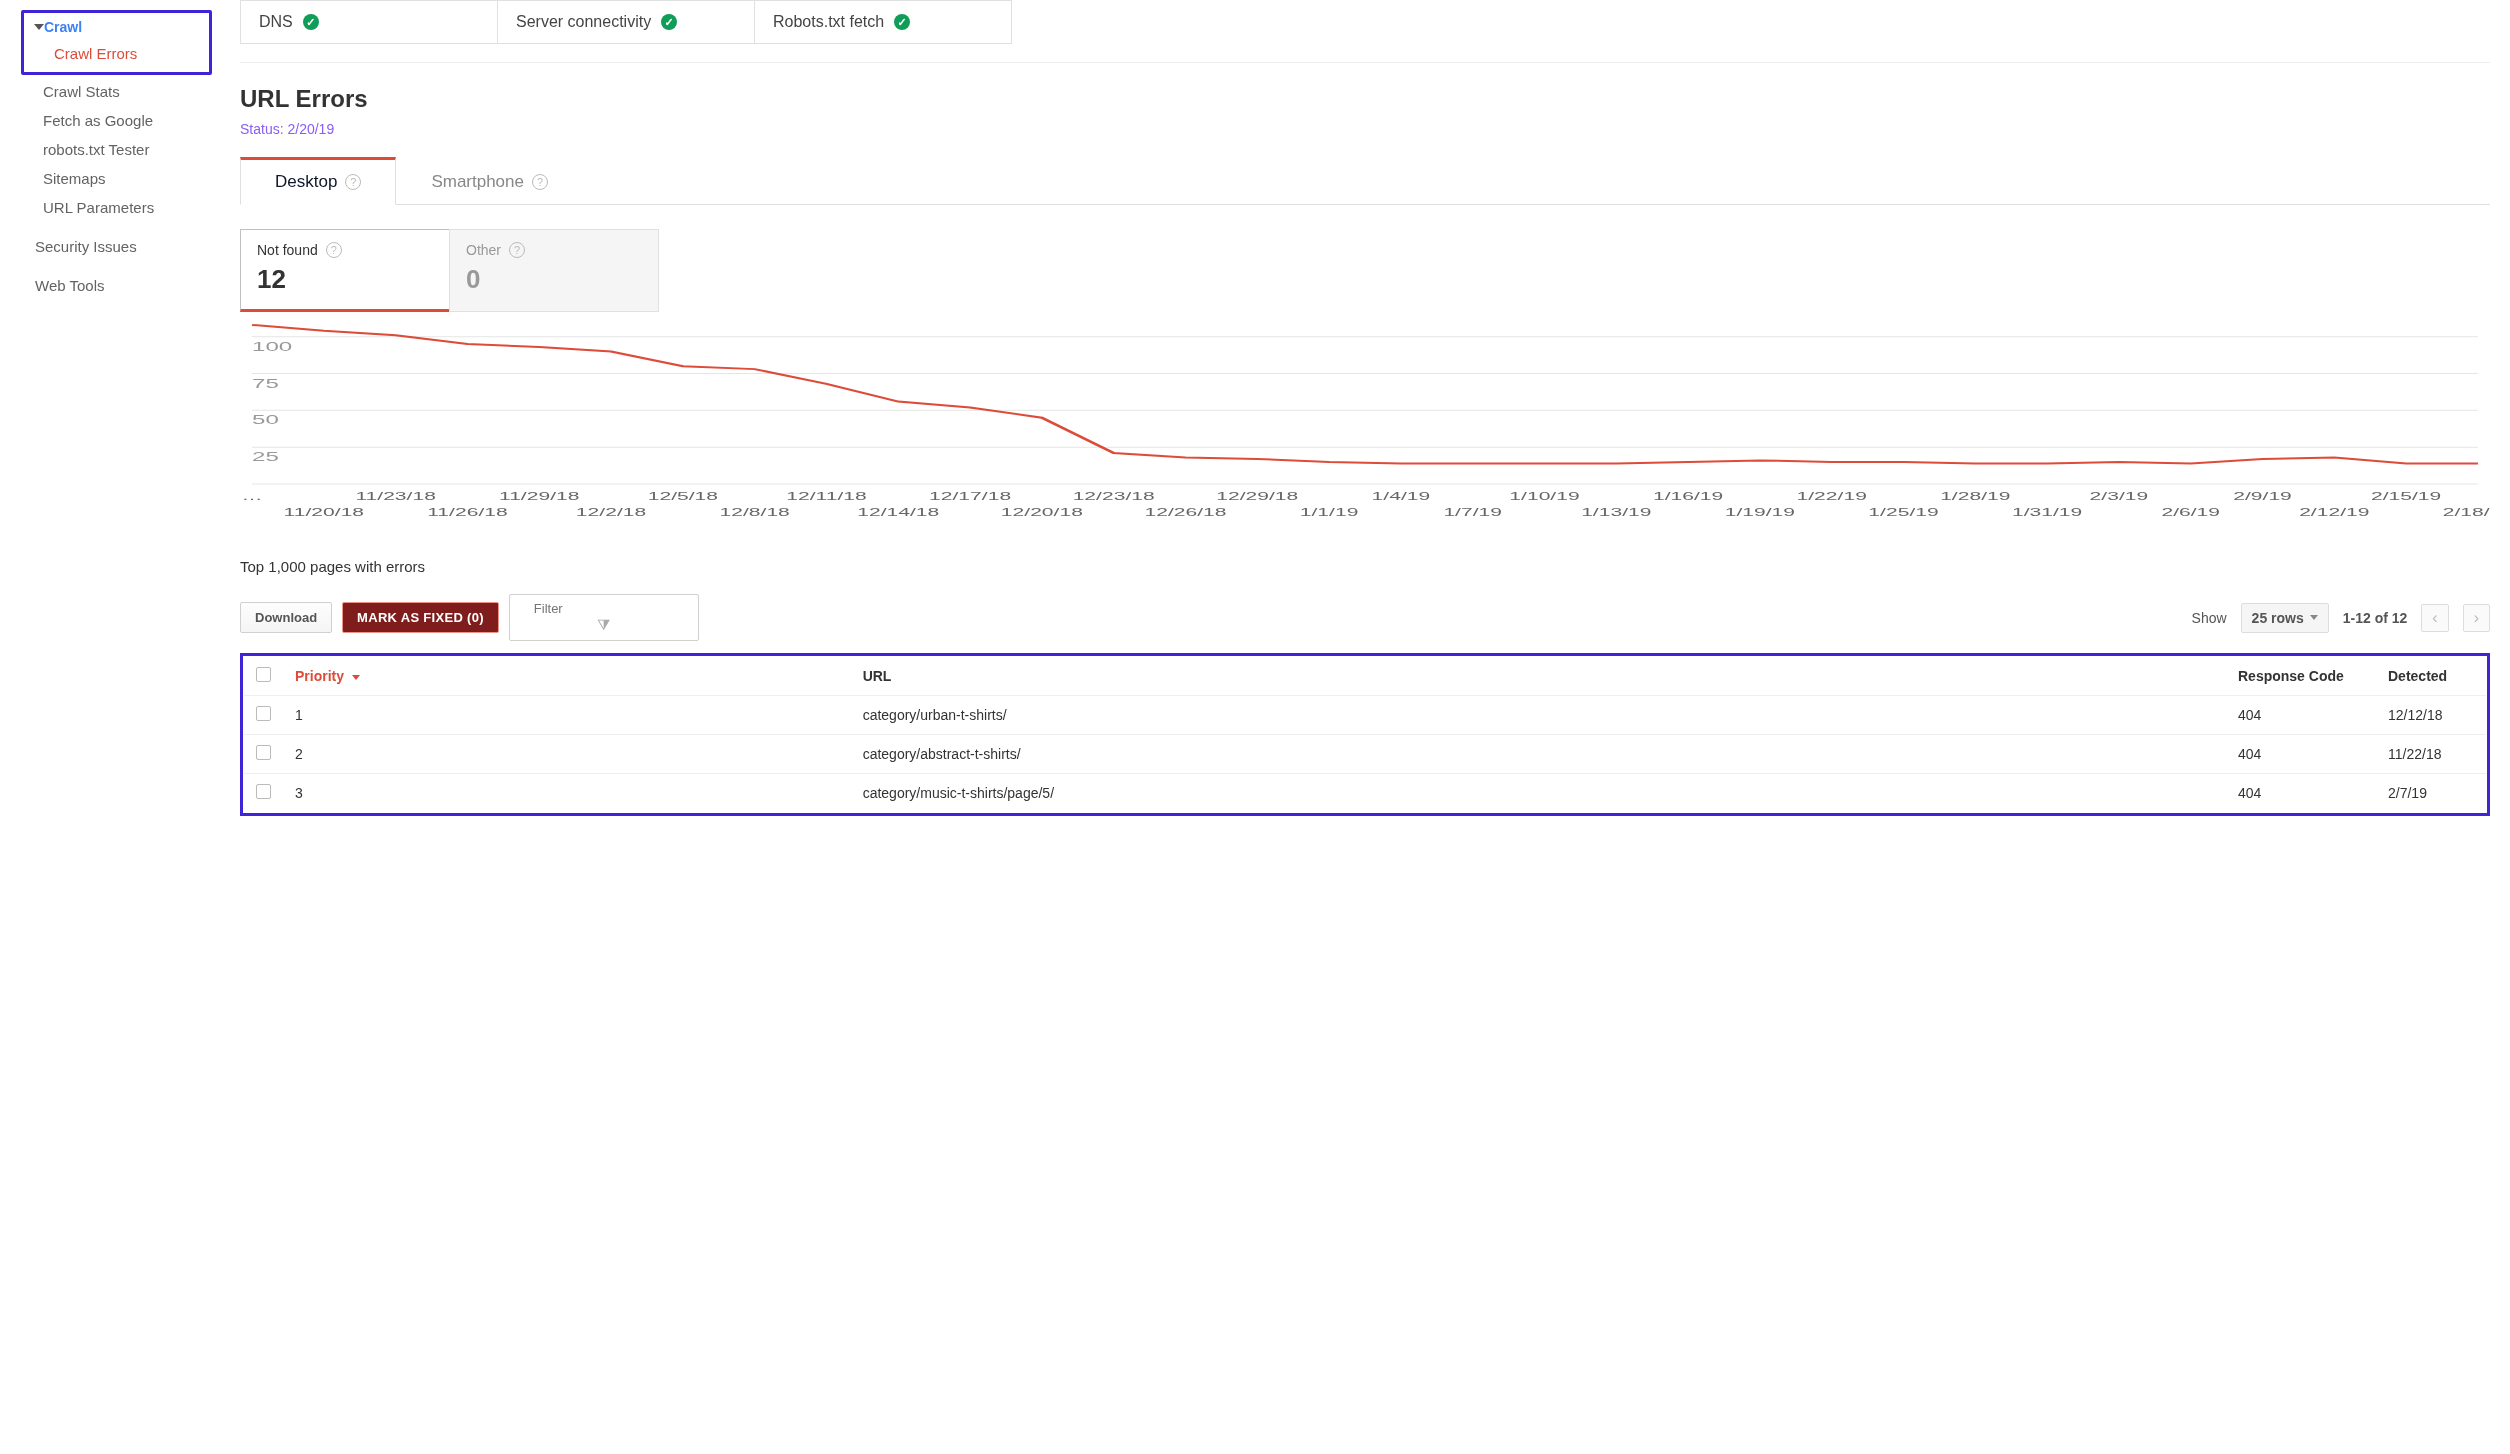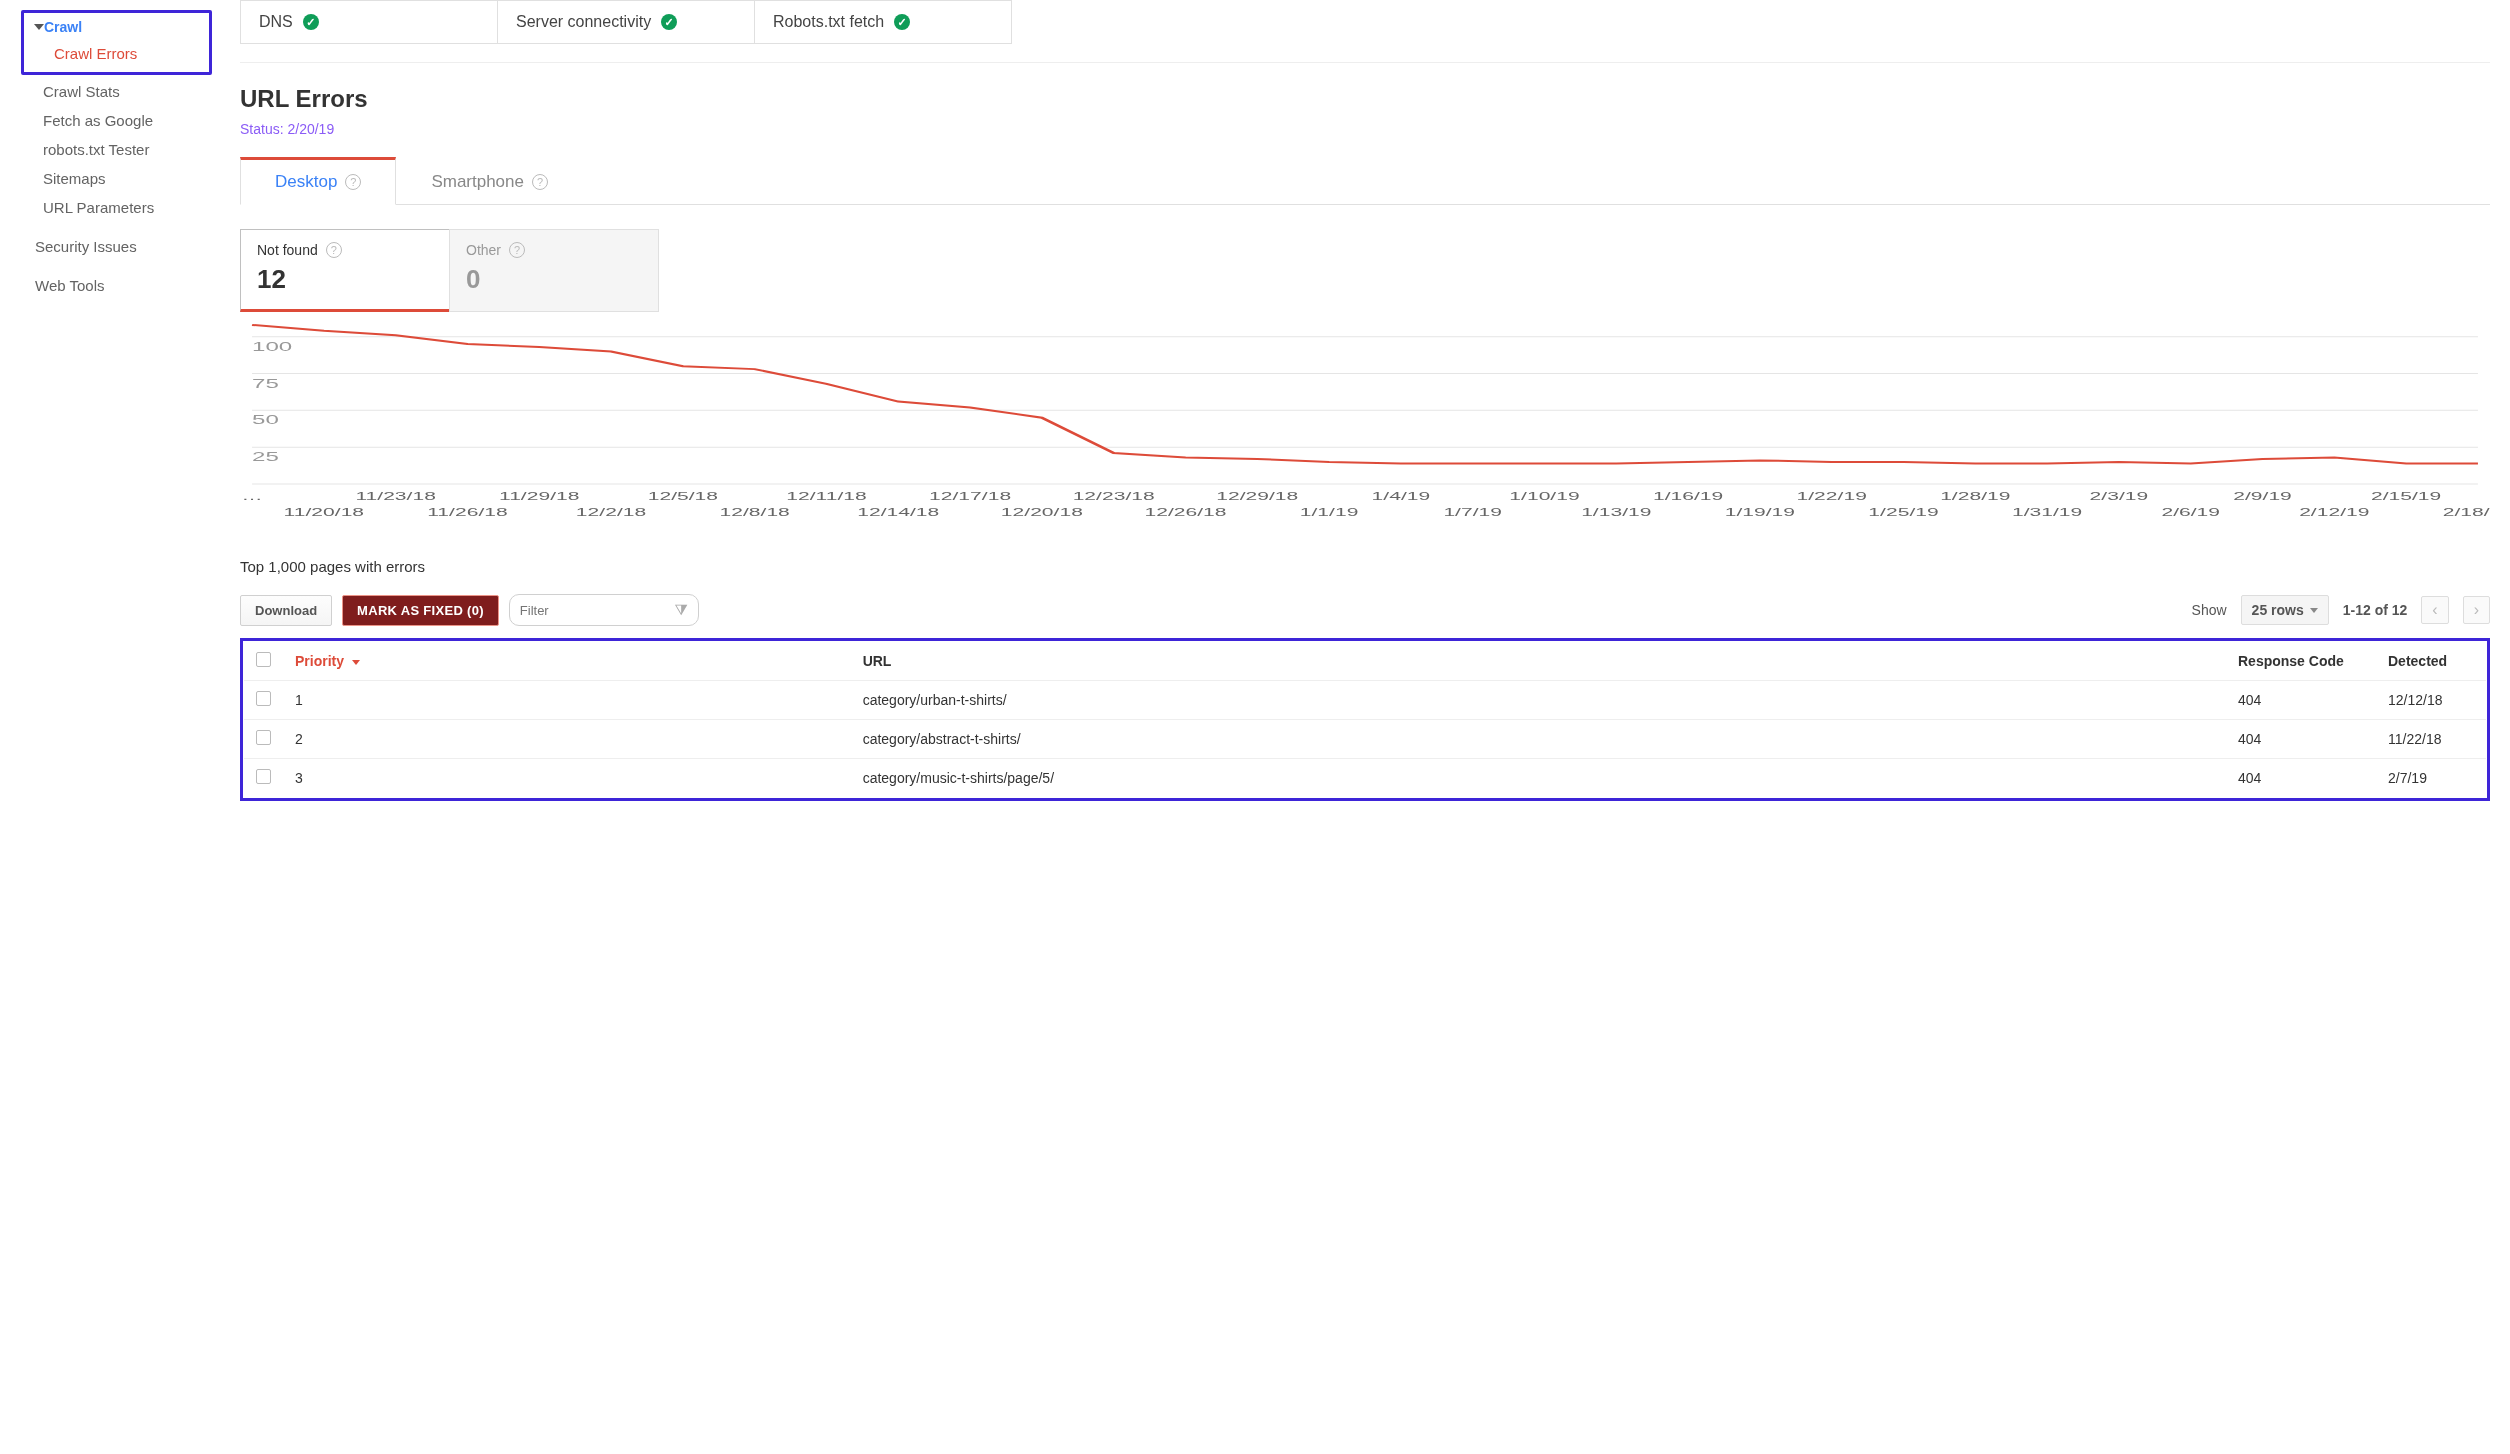--- a/index.html
+++ b/index.html
@@ -94,21 +94,21 @@
     font-size: 17px;
     cursor: pointer;
     display: flex;
     align-items: center;
     gap: 8px;
     border: 1px solid transparent;
     border-bottom: none;
     margin-bottom: -1px;
   }
   .device-tab.active {
-    color: #3b82f6;
+    color: #0f172a;
     border: 1px solid #e0e0e0;
     border-top: 3px solid #dd4b39;
     border-bottom: 1px solid #fff;
     background: #fff;
   }
   .help-icon {
     width: 16px; height: 16px;
     border-radius: 50%;
     border: 1.5px solid #bbb;
     display: inline-flex; align-items: center; justify-content: center;
@@ -161,27 +161,28 @@
   }
   .btn-red {
     background: #7f1d1d;
     border: 1px solid #ec9488;
     color: #fff;
     font-weight: bold;
     letter-spacing: 0.3px;
   }
   .filter-box {
     border: 1px solid #d0d0d0;
-    border-radius: 10px;
+    border-radius: 2px;
     padding: 6px 10px;
     width: 190px;
     display: flex;
     align-items: center;
     justify-content: space-between;
     color: #999;
+    flex-direction: column;
   }
   .filter-box input { border: none; outline: none; width: 140px; font-size: 13px; }
   .funnel-icon { color: #aaa; font-size: 15px; }
   .toolbar-right { margin-left: auto; display: flex; align-items: center; gap: 14px; font-size: 14px; color: #555; }
   .rows-select {
     background: #f5f5f5;
     border: 1px solid #ddd;
     padding: 6px 10px;
     border-radius: 2px;
     display: flex; align-items: center; gap: 6px;

